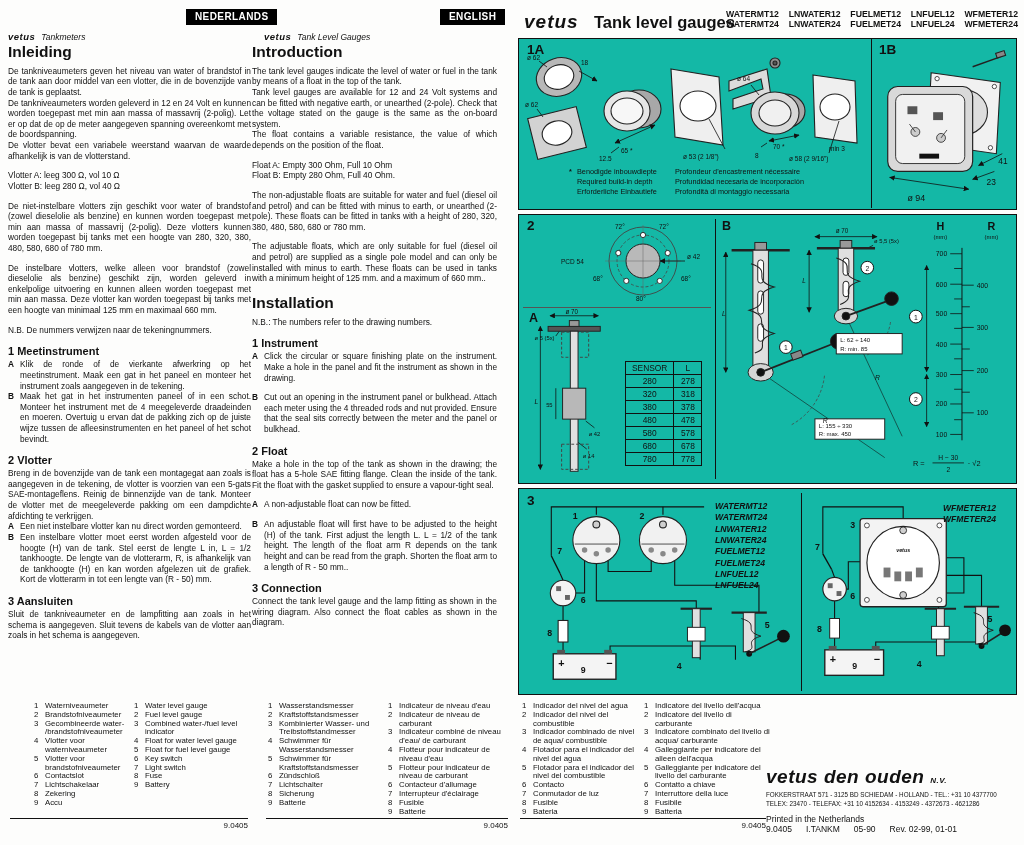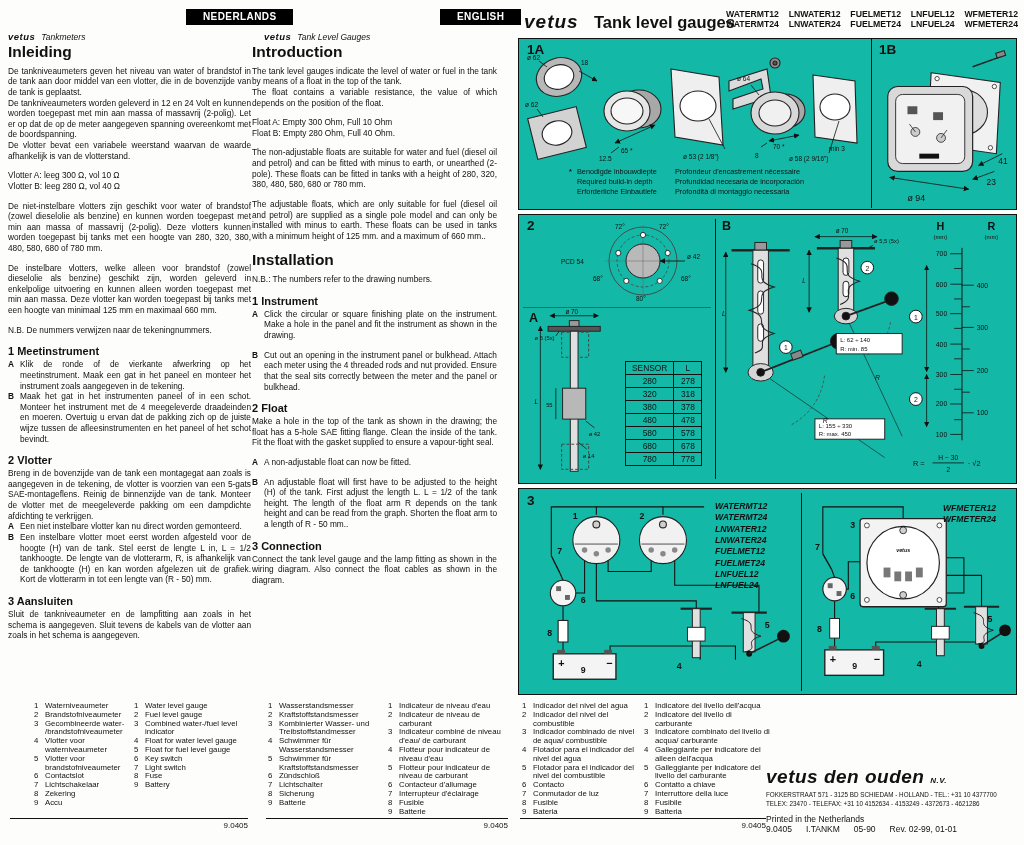--- a/index.html
+++ b/index.html
@@ -3,21 +3,21 @@
 <meta charset="utf-8">
 <style>
   * { box-sizing: border-box; }
   html,body { margin:0; padding:0; }
   body {
     width:1024px; height:845px; position:relative; overflow:hidden;
     background:#fdfdfc; color:#111;
     font-family:"Liberation Sans", sans-serif;
   }
   .abs { position:absolute; }
-  .badge { background:#000; color:#fff; font-weight:bold; font-size:10px; padding:2px 17px 3px; letter-spacing:.4px; }
+  .badge { background:#000; color:#fff; font-weight:bold; font-size:10px; padding:2px 9px 3px; letter-spacing:.4px; }
   .brand-small { font-weight:900; font-style:italic; font-size:9.5px; letter-spacing:.5px; }
   .prod-small { font-style:italic; font-size:8.5px; margin-left:6px; }
   .brand-big { font-weight:900; font-style:italic; font-size:19px; letter-spacing:1px; }
   .doc-title { font-weight:bold; font-size:16.5px; }
   .mrow { display:flex; justify-content:space-between; width:292px; font-weight:bold; font-size:8.7px; }
   .mrow .m { white-space:nowrap; }
 
   .tcol { font-size:8.3px; line-height:1.28; text-align:justify; }
   .tcol p { margin:0; }
   .tcol .sp { margin-bottom:9px; }
@@ -125,20 +125,21 @@
       <span class="k">B</span>
       <span class="t">Een instelbare vlotter moet eerst worden afgesteld voor de hoogte (H) van de tank. Stel eerst de lengte L in, L = 1/2 tankhoogte. De lengte van de vlotterarm, R, is afhankelijk van de tankhoogte (H) en kan worden afgelezen uit de grafiek. Kort de vlotterarm in tot een lengte van (R - 50) mm.</span>
     </div>
   <div class="subh">3 Aansluiten</div>
   <p>Sluit de tankniveaumeter en de lampfitting aan zoals in het schema is aangegeven. Sluit tevens de kabels van de vlotter aan zoals in het schema is aangegeven.</p>
 </div>
 
 <div class="abs tcol" style="left:252px;top:42px;width:245px;">
   <div class="h1">Introduction</div>
   <p>The tank level gauges indicate the level of water or fuel in the tank by means of a float in the top of the tank.</p>
+  <p>Tank level gauges are available for 12 and 24 Volt systems and can be fitted with negative earth, or unearthed (2-pole). Check that the voltage stated on the gauge is the same as the on-board system.</p>
   <p class="sp">The float contains a variable resistance, the value of which depends on the position of the float.</p>
   <p>Float A: Empty 300 Ohm, Full 10 Ohm</p>
   <p class="sp">Float B: Empty 280 Ohm, Full 40 Ohm.</p>
   <p class="sp">The non-adjustable floats are suitable for water and fuel (diesel oil and petrol) and can be fitted with minus to earth, or unearthed (2-pole). These floats can be fitted in tanks with a height of 280, 320, 380, 480, 580, 680 or 780 mm.</p>
   <p class="sp">The adjustable floats, which are only suitable for fuel (diesel oil and petrol) are supplied as a single pole model and can only be installed with minus to earth. These floats can be used in tanks with a minimum height of 125 mm. and a maximum of 660 mm..</p>
   <div class="h1" style="margin-top:4px;">Installation</div>
   <p class="sp">N.B.: The numbers refer to the drawing numbers.</p>
   <div class="subh">1 Instrument</div>
   <div class="ab sp">
       <span class="k">A</span>

